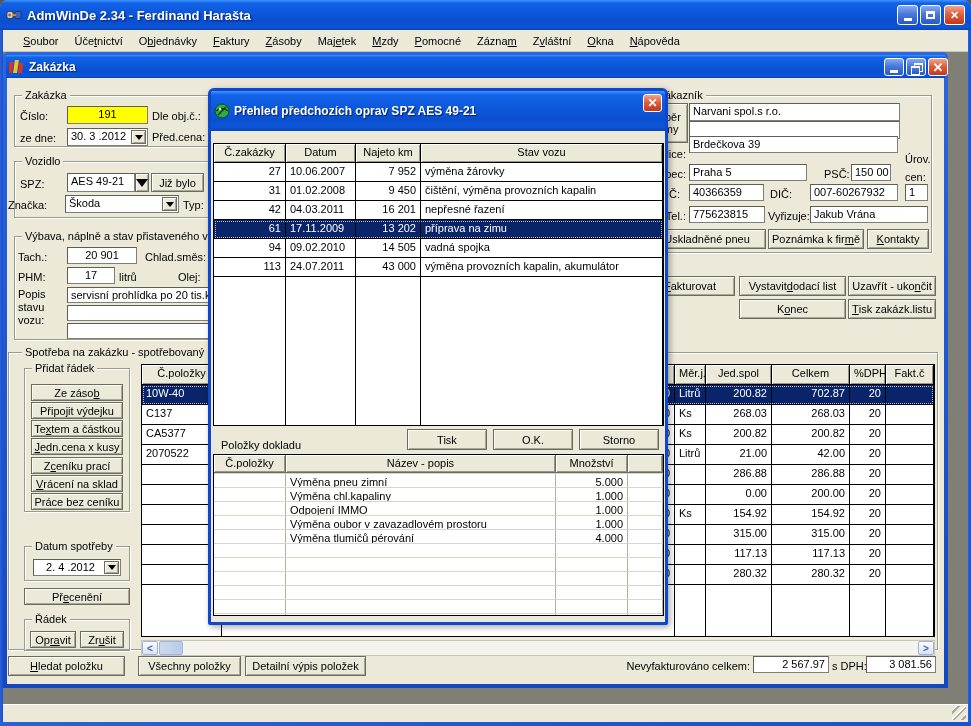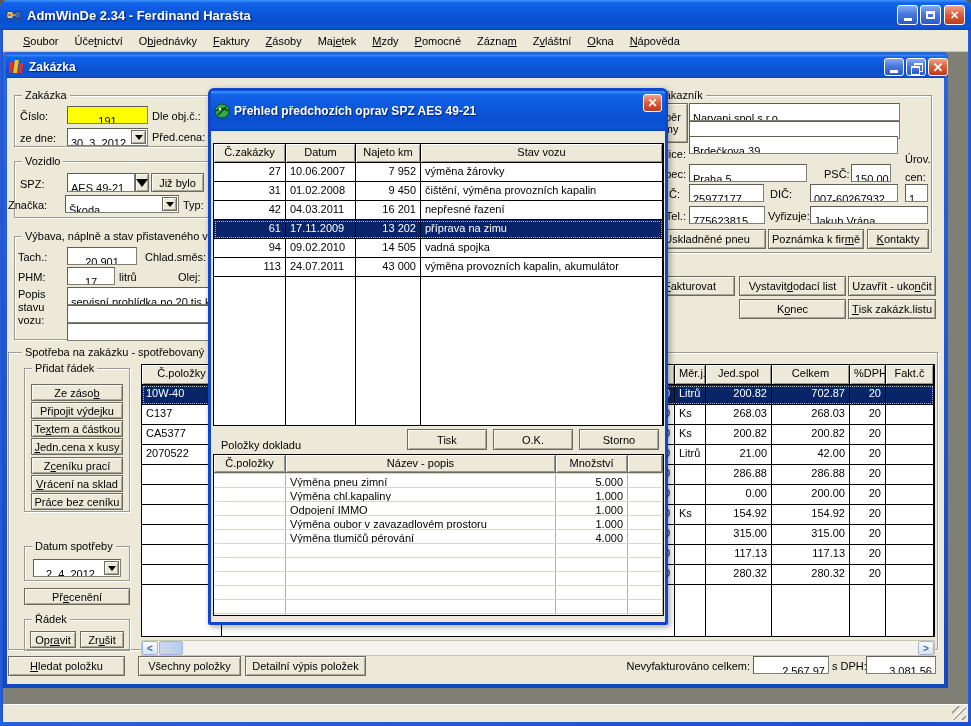--- a/index.html
+++ b/index.html
@@ -30,21 +30,21 @@
   .child-title{color:#fff;font-weight:bold;font-size:12px;text-shadow:1px 1px 1px rgba(0,20,80,.8);margin-left:4px;}
   .cctl{position:absolute;top:58px;width:20px;height:18px;border:1px solid #fff;border-radius:3px;color:#fff;
     background:linear-gradient(#86abf2,#4a77dd 45%,#2a59c8);display:flex;align-items:center;justify-content:center;}
   .cctl.close{background:linear-gradient(#f0a48e,#e06040 45%,#c03818);font-weight:bold;font-size:13px;}
   .child-content{position:absolute;left:7px;top:78px;width:937px;height:606px;background:#ece9d8;}
   
   .lbl{position:absolute;white-space:nowrap;}
   .lbl.r{text-align:right;}
   .grp{position:absolute;border:1px solid #9c9a8c;box-shadow:1px 1px 0 #fff,inset 1px 1px 0 #fff;}
   .legend{position:absolute;background:#ece9d8;padding:0 3px;white-space:nowrap;z-index:3;}
-  .sunken{position:absolute;background:#fff;border:1px solid #7f7f76;border-top-color:#5f5e55;border-left-color:#5f5e55;padding:8px 3px;overflow:hidden;white-space:nowrap;}
+  .sunken{position:absolute;background:#fff;border:1px solid #7f7f76;border-top-color:#5f5e55;border-left-color:#5f5e55;padding:1px 3px;overflow:hidden;white-space:nowrap;}
   .btn{position:absolute;background:#ece9d8;border:1px solid #6d6b5e;box-shadow:inset 1px 1px 0 #fbfaf5,inset -1px -1px 0 #a9a79a;
     display:flex;align-items:center;justify-content:center;white-space:nowrap;overflow:hidden;font-size:11px;cursor:default;}
   .combo-arrow{position:absolute;right:1px;top:1px;bottom:1px;width:15px;background:#ece9d8;border:1px solid #6d6b5e;
     box-shadow:inset 1px 1px 0 #fbfaf5,inset -1px -1px 0 #a9a79a;display:flex;align-items:center;justify-content:center;}
   .tri{width:0;height:0;border-left:4px solid transparent;border-right:4px solid transparent;border-top:5px solid #000;}
   .tri.big{border-left-width:6px;border-right-width:6px;border-top-width:8px;}
   u{text-decoration:underline;}
   
   .table{position:absolute;background:#fff;border:1px solid #000;display:flex;flex-direction:column;overflow:hidden;}
   .trow{display:flex;flex:none;background:#fff;}
@@ -351,21 +351,21 @@
   <div class="sunken" style="left:689px;top:121px;width:211px;height:18px"></div>
   <div class="lbl r" style="left:646px;top:148px;width:40px">Ulice:</div>
   <div class="sunken" style="left:689px;top:136px;width:209px;height:17px">Brdečkova 39</div>
   <div class="lbl" style="left:905px;top:153px">Úrov.</div>
   <div class="lbl" style="left:905px;top:171px">cen:</div>
   <div class="lbl r" style="left:646px;top:168px;width:40px">Obec:</div>
   <div class="sunken" style="left:689px;top:164px;width:118px;height:17px">Praha 5</div>
   <div class="lbl" style="left:824px;top:168px">PSČ:</div>
   <div class="sunken" style="left:851px;top:164px;width:40px;height:17px">150 00</div>
   <div class="lbl r" style="left:640px;top:188px;width:40px">IČ:</div>
-  <div class="sunken" style="left:689px;top:184px;width:75px;height:17px">25977177</div>
+  <div class="sunken" style="left:689px;top:184px;width:75px;height:17px">40366359</div>
   <div class="lbl" style="left:770px;top:188px">DIČ:</div>
   <div class="sunken" style="left:810px;top:184px;width:88px;height:17px">007-60267932</div>
   <div class="sunken" style="left:905px;top:184px;width:23px;height:17px">1</div>
   <div class="lbl r" style="left:646px;top:210px;width:40px">Tel.:</div>
   <div class="sunken" style="left:689px;top:206px;width:76px;height:17px">775623815</div>
   <div class="lbl" style="left:768px;top:210px">Vyřizuje:</div>
   <div class="sunken" style="left:810px;top:206px;width:118px;height:17px">Jakub Vrána</div>
   <div class="btn" style="left:648px;top:229px;width:118px;height:20px">Uskladněné pneu</div>
   <div class="btn" style="left:768px;top:229px;width:96px;height:20px">Poznámka k fir<u>m</u>ě</div>
   <div class="btn" style="left:867px;top:229px;width:62px;height:20px"><u>K</u>ontakty</div>

